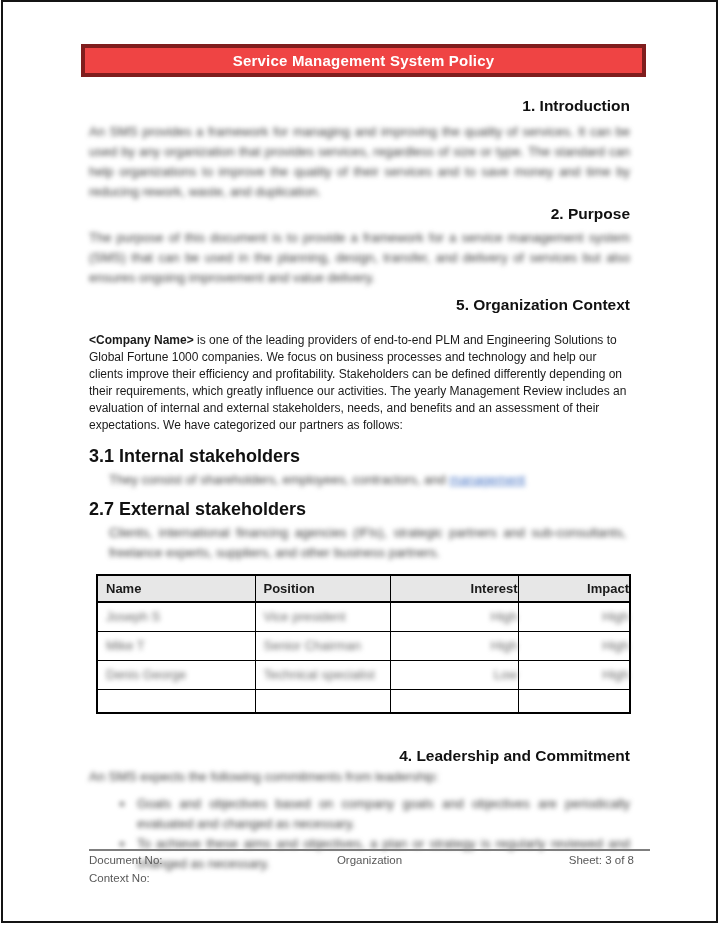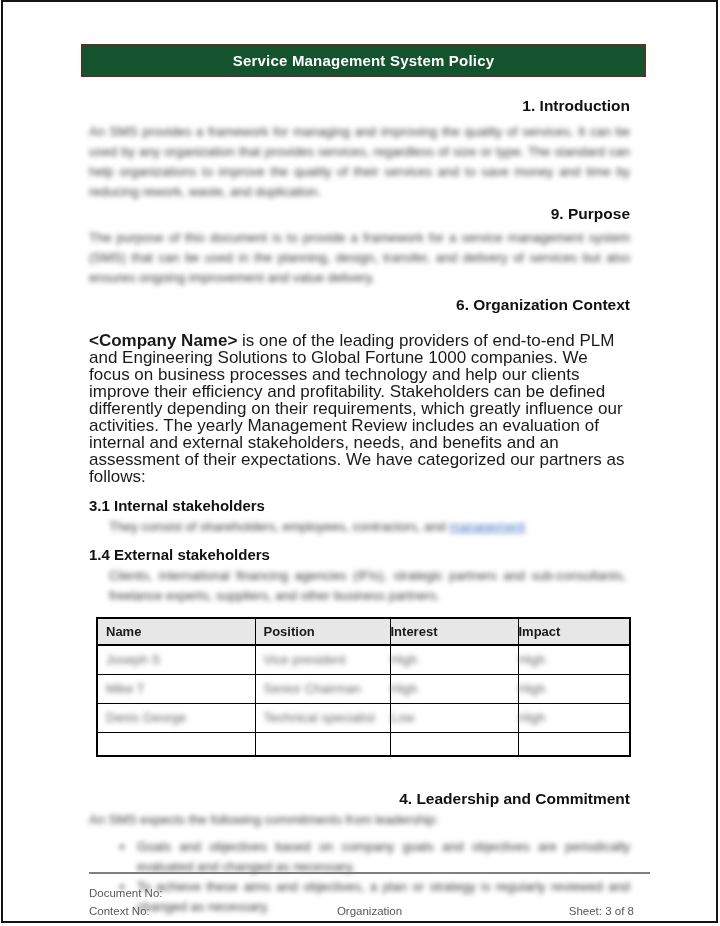--- a/index.html
+++ b/index.html
@@ -1,89 +1,89 @@
 <!DOCTYPE html>
 <html><head>
 <meta charset="utf-8">
 <style>
   * { margin:0; padding:0; box-sizing:border-box; }
   html,body { width:720px; height:926px; background:#fff; }
   body { font-family:"Liberation Sans","DejaVu Sans",sans-serif; color:#1a1a1a; position:relative; overflow:hidden; }
   .page-frame { position:absolute; left:1px; top:0px; right:2px; bottom:3px; border:2px solid #141414; background:#fff; }
 
-  .banner { margin:42px 70px 0 78px; height:33px; background:#14532d; border:1px solid #7f1d1d;
+  .banner { margin:42px 70px 0 78px; height:33px; background:#ef4444; border:4px solid #7f1d1d;
             display:flex; align-items:center; justify-content:center; }
   .banner-title { color:#ffffff; font-weight:bold; font-size:15px; letter-spacing:0.2px; }
 
   .content { margin:0 86px 0 86px; }
 
   h2.sec { font-size:15.5px; font-weight:bold; color:#111;text-align:right; }
-  h3.subsec { font-size:15px; font-weight:bold; color:#111; }
+  h3.subsec { font-size:18px; font-weight:bold; color:#111; }
 
   .h-intro { margin-top:20px; margin-bottom:7px; }
   .h-purpose { margin-top:3px; margin-bottom:5px; }
   .h-org { margin-top:8px; margin-bottom:3px; }
   .h-31 { margin-top:12px; margin-bottom:3px; }
   .h-32 { margin-top:9px; margin-bottom:3px; }
   .h-lead { margin-top:33px; margin-bottom:2px; }
 
   .para { font-size:13px; line-height:20px; text-align:justify; }
-  .org-para { font-size:17px; line-height:17px; text-align:left;margin-top:18px; }
+  .org-para { font-size:12px; line-height:17px; text-align:left;margin-top:18px; }
 
   .blur { filter:blur(2.4px); color:#3d3d3d; }
   .blur-light { filter:blur(2.6px); color:#6a6a6a; }
   .indent { margin-left:20px; margin-right:4px; }
   .blur-link { color:#4472C4; text-decoration:underline; }
 
   table.stake { border-collapse:collapse; table-layout:fixed; width:533px; margin:11px 0 0 7px; border:2px solid #000;padding-left:44px; }
   table.stake th, table.stake td { border:1.5px solid #000; font-size:13px; overflow:hidden; white-space:nowrap; }
   table.stake th { background:#e7e7e7; height:27px; font-weight:bold; border-bottom:2px solid #000; }
   table.stake td { height:29px; }
   .col-name  { width:158px; }
   .col-pos   { width:135px; }
   .col-int   { width:128px; }
   .col-imp   { width:112px; }
   .cell-left { text-align:left; padding-left:8px; }
-  .cell-center { text-align:left; }
+  .cell-center { text-align:right; }
   tr.empty-row td { height:24px; }
 
   ul.commit { margin:7px 0 0 0; padding-left:46px; }
   ul.commit li { font-size:13px; line-height:20px; text-align:justify; padding-left:2px; margin-bottom:0px; }
 
-  .footer { position:absolute; left:86px; top:870px; width:561px; border-top:2px solid #7f7f7f; padding-top:10px;
-            display:flex; font-size:11.5px; color:#595959;align-items:flex-end; }
+  .footer { position:absolute; left:86px; top:847px; width:561px; border-top:2px solid #7f7f7f; padding-top:0;
+            display:flex; font-size:11.5px; color:#595959; }
   .footer .fcol { line-height:18px; }
   .fcol-left { width:36%; text-align:left; }
   .fcol-center { width:28%; text-align:center; }
   .fcol-right { width:36%; text-align:right; padding-right:16px; }
 </style>
 </head>
 <body>
 
 <div class="page-frame">
 
   <div class="banner">
     <span class="banner-title">Service Management System Policy</span>
   </div>
 
   <div class="content">
 
     <h2 class="sec h-intro">1. Introduction</h2>
     <p class="para blur">An SMS provides a framework for managing and improving the quality of services. It can be used by any organization that provides services, regardless of size or type. The standard can help organizations to improve the quality of their services and to save money and time by reducing rework, waste, and duplication.</p>
 
-    <h2 class="sec h-purpose">9. Purpose</h2>
+    <h2 class="sec h-purpose">2. Purpose</h2>
     <p class="para blur">The purpose of this document is to provide a framework for a service management system (SMS) that can be used in the planning, design, transfer, and delivery of services but also ensures ongoing improvement and value delivery.</p>
 
-    <h2 class="sec h-org">6. Organization Context</h2>
+    <h2 class="sec h-org">5. Organization Context</h2>
     <p class="org-para"><strong>&lt;Company Name&gt;</strong><span> is one of the leading providers of end-to-end PLM and Engineering Solutions to Global Fortune 1000 companies. We focus on business processes and technology and help our clients improve their efficiency and profitability. Stakeholders can be defined differently depending on their requirements, which greatly influence our activities. The yearly Management Review includes an evaluation of internal and external stakeholders, needs, and benefits and an assessment of their expectations. We have categorized our partners as follows:</span></p>
 
     <h3 class="subsec h-31">3.1 Internal stakeholders</h3>
     <p class="para blur indent"><span>They consist of shareholders, employees, contractors, and </span><a class="blur-link" href="#">management</a></p>
 
-    <h3 class="subsec h-32">1.4 External stakeholders</h3>
+    <h3 class="subsec h-32">2.7 External stakeholders</h3>
     <p class="para blur indent">Clients, international financing agencies (IFIs), strategic partners and sub-consultants, freelance experts, suppliers, and other business partners.</p>
 
     <table class="stake">
       <colgroup>
           <col class="col-name">
           <col class="col-pos">
           <col class="col-int">
           <col class="col-imp">
         </colgroup>
       <thead>

